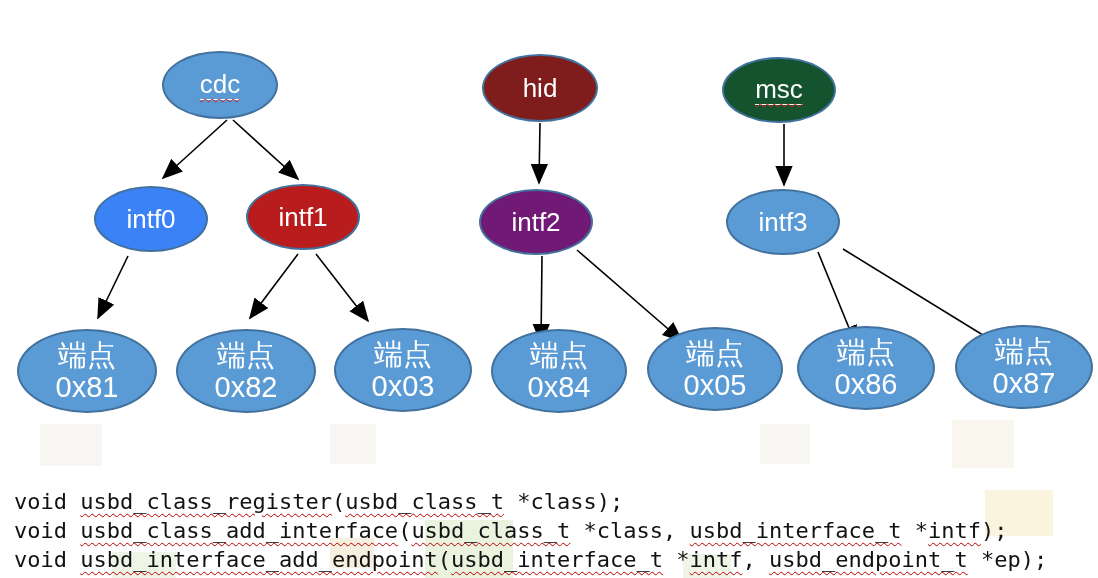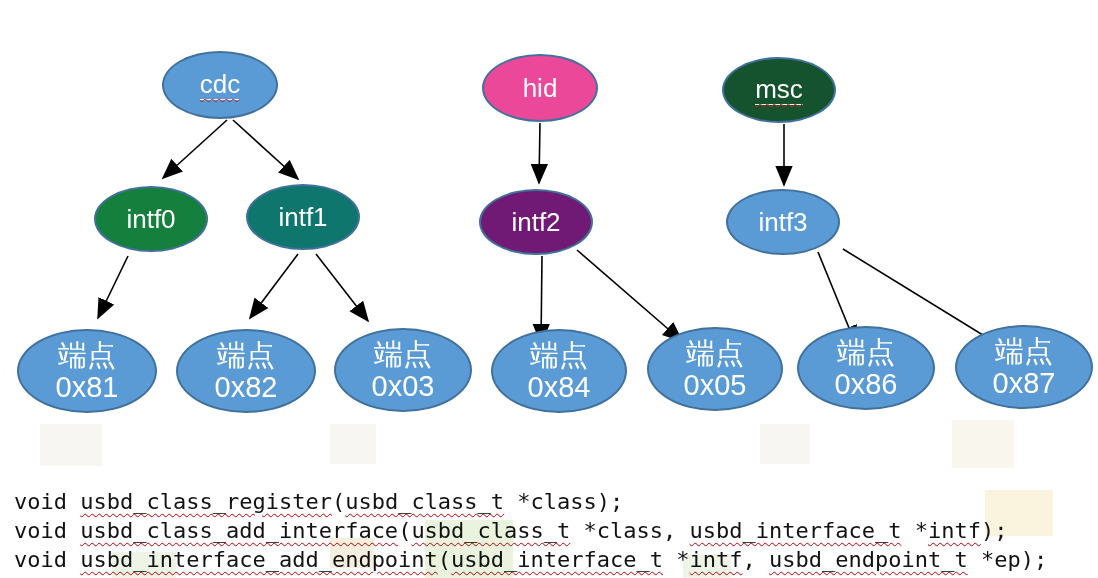--- a/index.html
+++ b/index.html
@@ -80,30 +80,30 @@
       <line x1="316" y1="254" x2="368" y2="321" stroke="#000000" stroke-width="1.6" marker-end="url(#ah)"></line>
       <line x1="542" y1="256" x2="541" y2="343" stroke="#000000" stroke-width="1.6" marker-end="url(#ah)"></line>
       <line x1="577" y1="250" x2="682" y2="341" stroke="#000000" stroke-width="1.6" marker-end="url(#ah)"></line>
       <line x1="818" y1="252" x2="856" y2="345" stroke="#000000" stroke-width="1.6" marker-end="url(#ah)"></line>
       <line x1="843" y1="249" x2="1004" y2="348" stroke="#000000" stroke-width="1.6" marker-end="url(#ah)"></line>
     </svg>
   <div id="nodes">
       <div class="node node-single" style="left: 162px; top: 51px; width: 116px; height: 68px; background: rgb(91, 155, 213); border-color: rgb(65, 113, 156);">
         <span class="label-sq">cdc</span>
       </div>
-      <div class="node node-single" style="left: 482px; top: 54px; width: 116px; height: 68px; background: #ec4899; border-color: rgb(65, 113, 156);">
+      <div class="node node-single" style="left: 482px; top: 54px; width: 116px; height: 68px; background: #7f1d1d; border-color: rgb(65, 113, 156);">
         <span>hid</span>
       </div>
       <div class="node node-single" style="left: 722px; top: 57px; width: 114px; height: 66px; background: #14532d; border-color: rgb(65, 113, 156);">
         <span class="label-sq">msc</span>
       </div>
-      <div class="node node-single" style="left: 94px; top: 186px; width: 114px; height: 66px; background: #15803d; border-color: rgb(65, 113, 156); align-items: center;">
+      <div class="node node-single" style="left: 94px; top: 186px; width: 114px; height: 66px; background: #3b82f6; border-color: rgb(65, 113, 156); align-items: center;">
         <span>intf0</span>
       </div>
-      <div class="node node-single" style="left: 246px; top: 184px; width: 114px; height: 66px; background: #0f766e; border-color: rgb(65, 113, 156);">
+      <div class="node node-single" style="left: 246px; top: 184px; width: 114px; height: 66px; background: #b91c1c; border-color: rgb(65, 113, 156);">
         <span>intf1</span>
       </div>
       <div class="node node-single" style="left: 479px; top: 189px; width: 114px; height: 66px; background: #701a75; border-color: rgb(65, 113, 156);">
         <span>intf2</span>
       </div>
       <div class="node node-single" style="left: 726px; top: 189px; width: 114px; height: 66px; background: rgb(91, 155, 213); border-color: rgb(65, 113, 156); justify-content: center;">
         <span>intf3</span>
       </div>
       <div class="node node-ep" style="left: 17px; top: 329px; width: 140px; height: 84px; background: rgb(91, 155, 213); border-color: rgb(65, 113, 156);">
         <span>端点</span>

